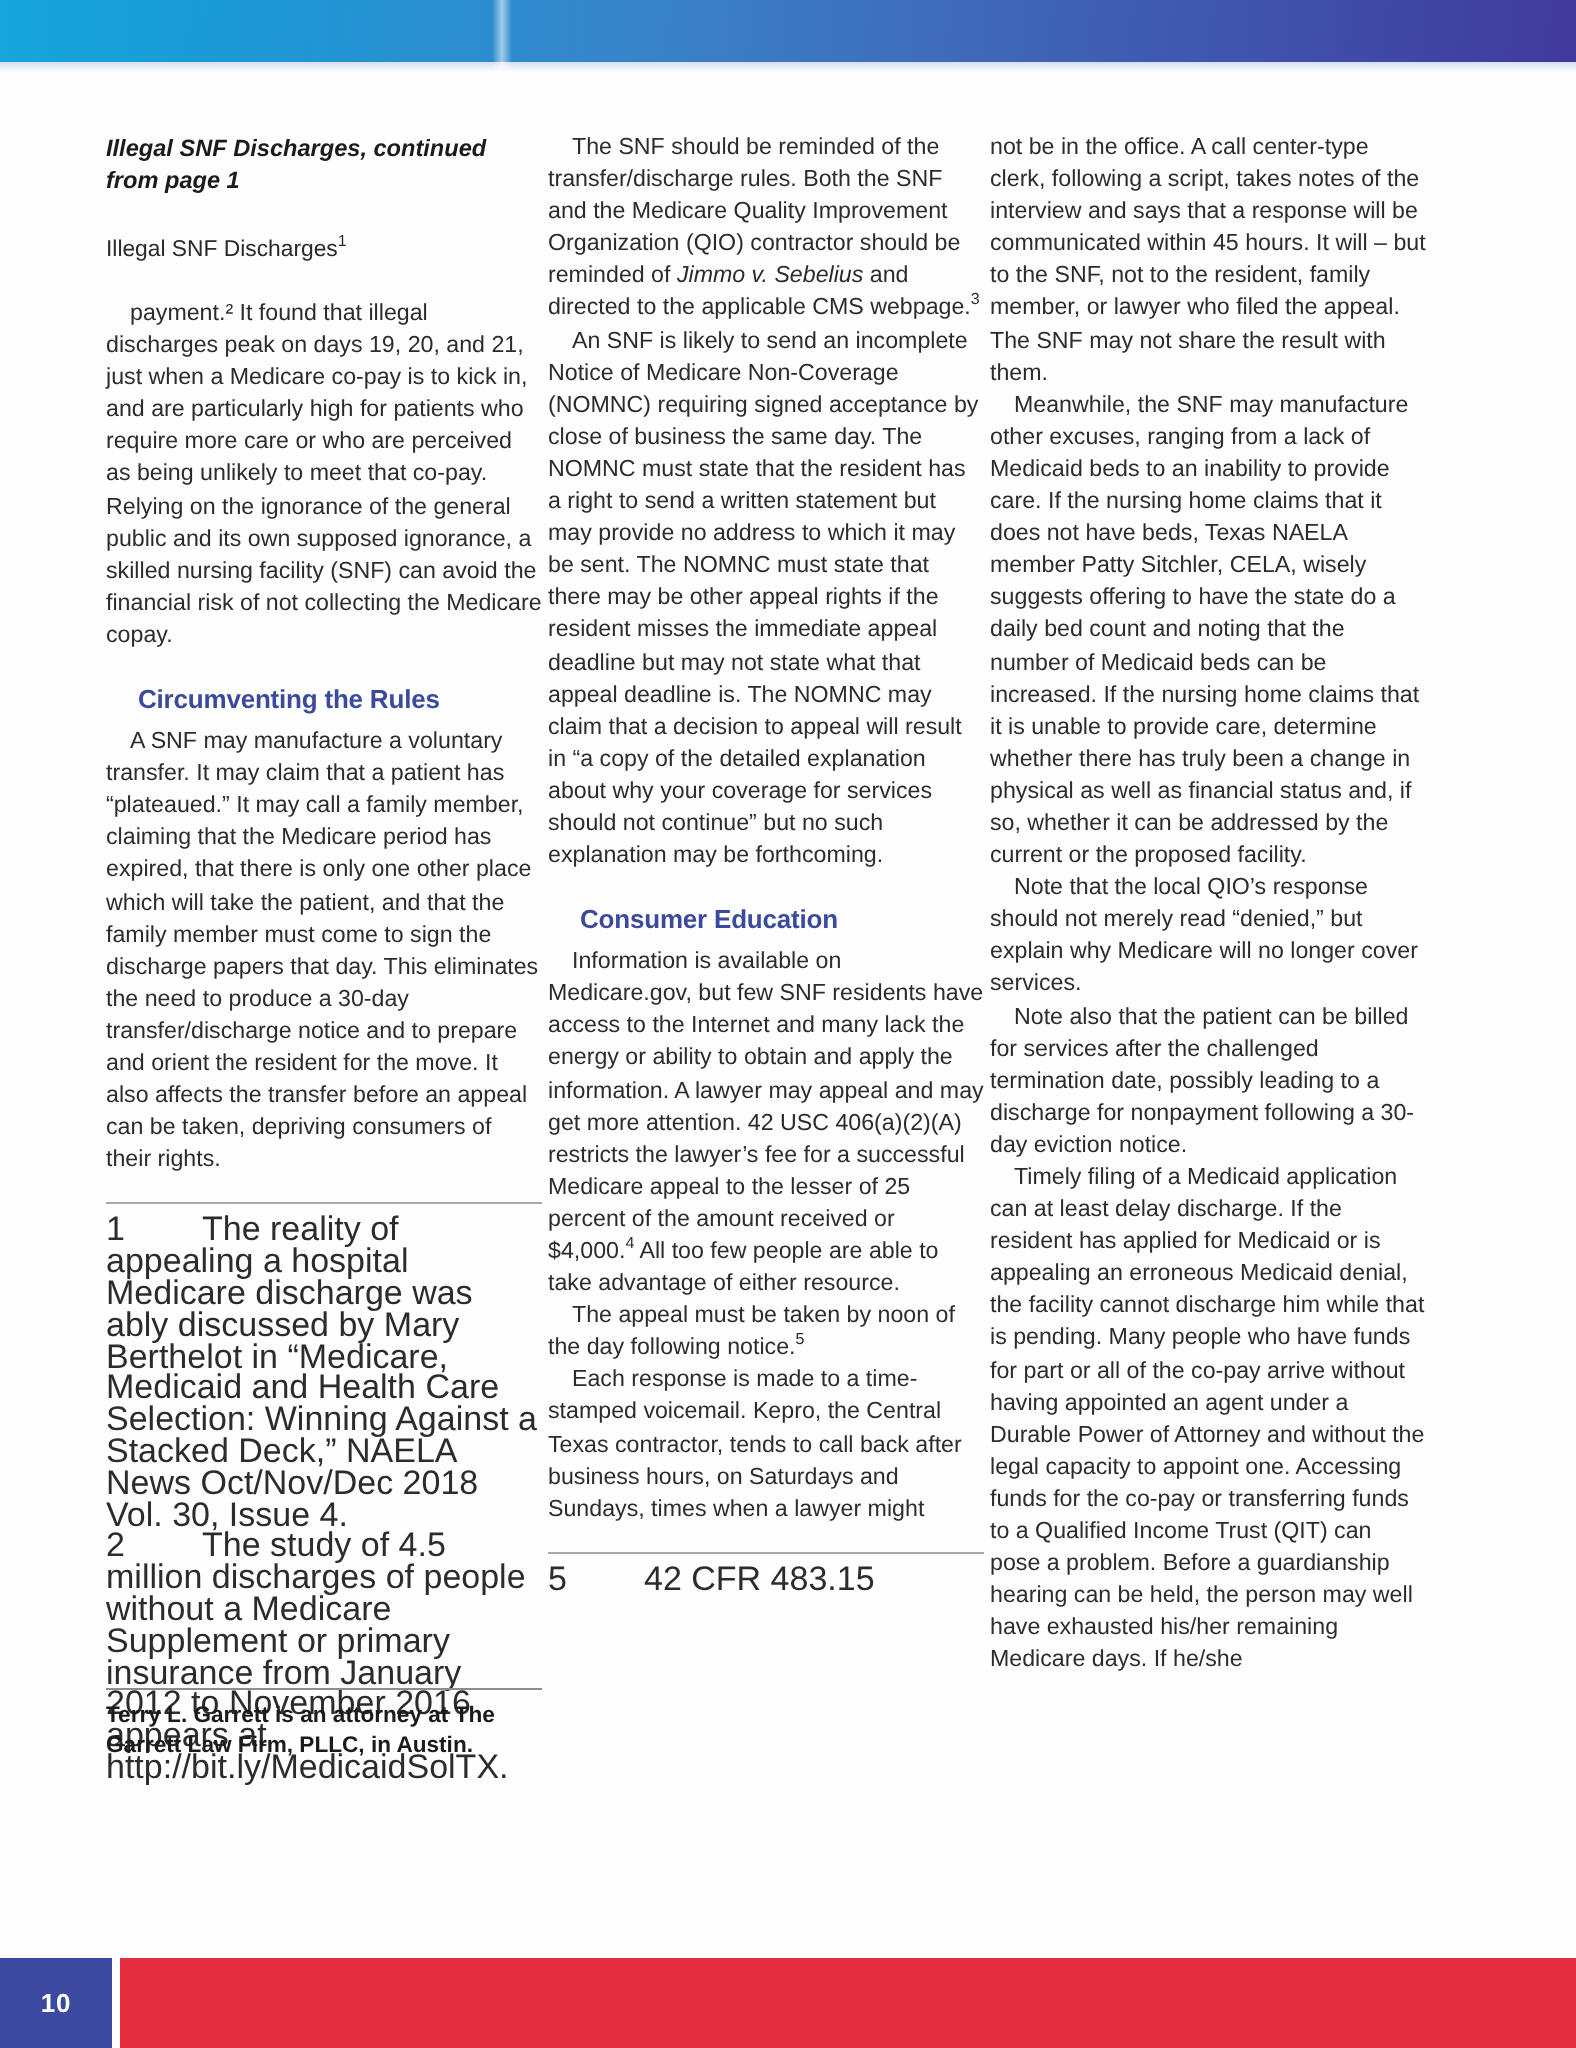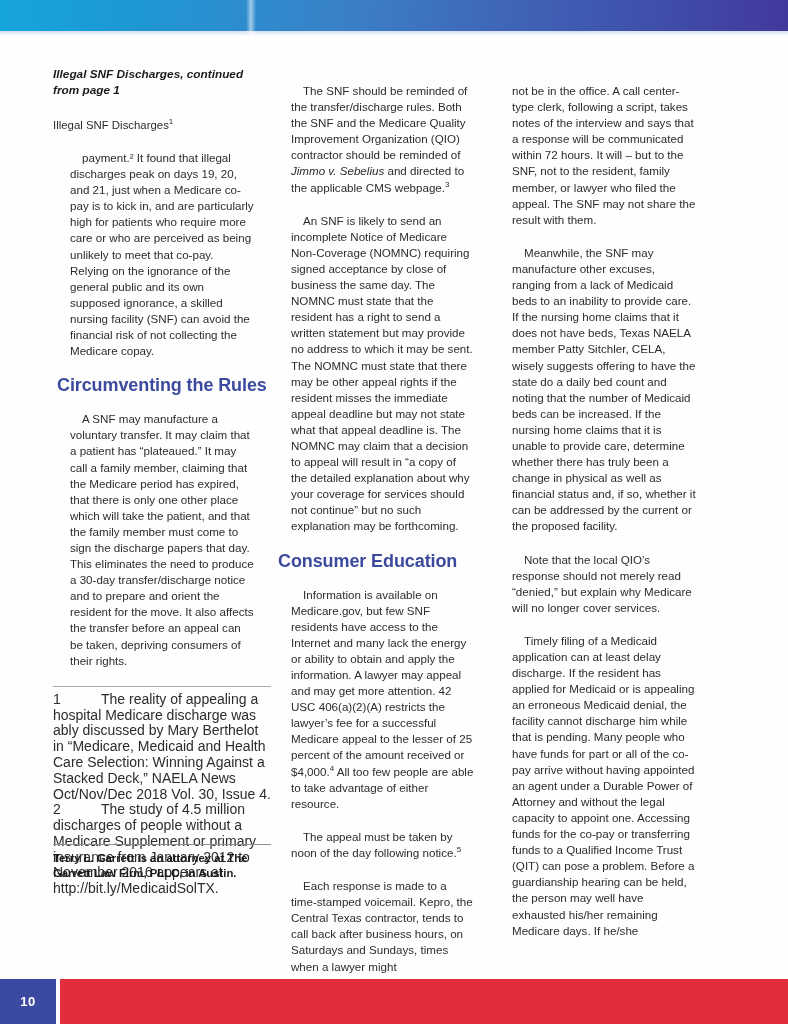--- a/index.html
+++ b/index.html
@@ -99,41 +99,41 @@
   .runhead {
     font-size: 11.4px;
     color: #2a2a2a;
     line-height: 15px;
     margin: 0 0 16px 0;
   }
   p.body {
     font-size: 11.6px;
     line-height: 16.1px;
     color: #2c2c2c;
-    margin: 17px;
+    margin: 0;
     text-align: left;
     hyphens: none;
   }
   p.body.indent { text-indent: 12px; }
   h2.sec {
-    font-size: 18px;
+    font-size: 13px;
     font-weight: bold;
     color: #3c4a9e;
     line-height: 18px;
-    margin: 15px 0 4px 4px;
+    margin: 15px 0 4px 16px;
     letter-spacing: -0.1px;
   }
   .fn-rule {
     border: 0;
     border-top: 1px solid #a8a8a8;
     margin: 13px 0 5px 0;
     width: 100%;
   }
   .fn {
-    font-size: 14px;
+    font-size: 17px;
     line-height: 15.8px;
     color: #2c2c2c;
     margin: 0;
   }
   .fn .num {
     display: inline-block;
     width: 48px;
   }
   .bio-rule {
     border: 0;
@@ -191,23 +191,24 @@
       <p class="body indent"><span>Information is available on Medicare.gov, but few SNF residents have access to the Internet and many lack the energy or ability to obtain and apply the information. A lawyer may appeal and may get more attention. 42 USC 406(a)(2)(A) restricts the lawyer’s fee for a successful Medicare appeal to the lesser of 25 percent of the amount received or $4,000.</span><sup>4</sup><span> All too few people are able to take advantage of either resource.</span></p>
 
       <p class="body indent"><span>The appeal must be taken by noon of the day following notice.</span><sup>5</sup></p>
       <p class="body indent">Each response is made to a time-stamped voicemail. Kepro, the Central Texas contractor, tends to call back after business hours, on Saturdays and Sundays, times when a lawyer might</p>
 
       <hr class="fn-rule">
       <p class="fn"><span class="num">5</span><span>42 CFR 483.15</span></p>
     </div>
 
     <div class="col col-3">
-      <p class="body">not be in the office. A call center-type clerk, following a script, takes notes of the interview and says that a response will be communicated within 72 hours. It will – but to the SNF, not to the resident, family member, or lawyer who filed the appeal. The SNF may not share the result with them.</p>
+      <p class="body">not be in the office. A call center-type clerk, following a script, takes notes of the interview and says that a response will be communicated within 45 hours. It will – but to the SNF, not to the resident, family member, or lawyer who filed the appeal. The SNF may not share the result with them.</p>
       <p class="body indent">Meanwhile, the SNF may manufacture other excuses, ranging from a lack of Medicaid beds to an inability to provide care. If the nursing home claims that it does not have beds, Texas NAELA member Patty Sitchler, CELA, wisely suggests offering to have the state do a daily bed count and noting that the number of Medicaid beds can be increased. If the nursing home claims that it is unable to provide care, determine whether there has truly been a change in physical as well as financial status and, if so, whether it can be addressed by the current or the proposed facility.</p>
       <p class="body indent">Note that the local QIO’s response should not merely read “denied,” but explain why Medicare will no longer cover services.</p>
+      <p class="body indent">Note also that the patient can be billed for services after the challenged termination date, possibly leading to a discharge for nonpayment following a 30-day eviction notice.</p>
 
       <p class="body indent">Timely filing of a Medicaid application can at least delay discharge. If the resident has applied for Medicaid or is appealing an erroneous Medicaid denial, the facility cannot discharge him while that is pending. Many people who have funds for part or all of the co-pay arrive without having appointed an agent under a Durable Power of Attorney and without the legal capacity to appoint one. Accessing funds for the co-pay or transferring funds to a Qualified Income Trust (QIT) can pose a problem. Before a guardianship hearing can be held, the person may well have exhausted his/her remaining Medicare days. If he/she</p>
     </div>
 
   </div>
 
   <div class="col-1-footer">
     <hr class="bio-rule">
     <p class="bio">Terry L. Garrett is an attorney at The Garrett Law Firm, PLLC, in Austin.</p>
   </div>

